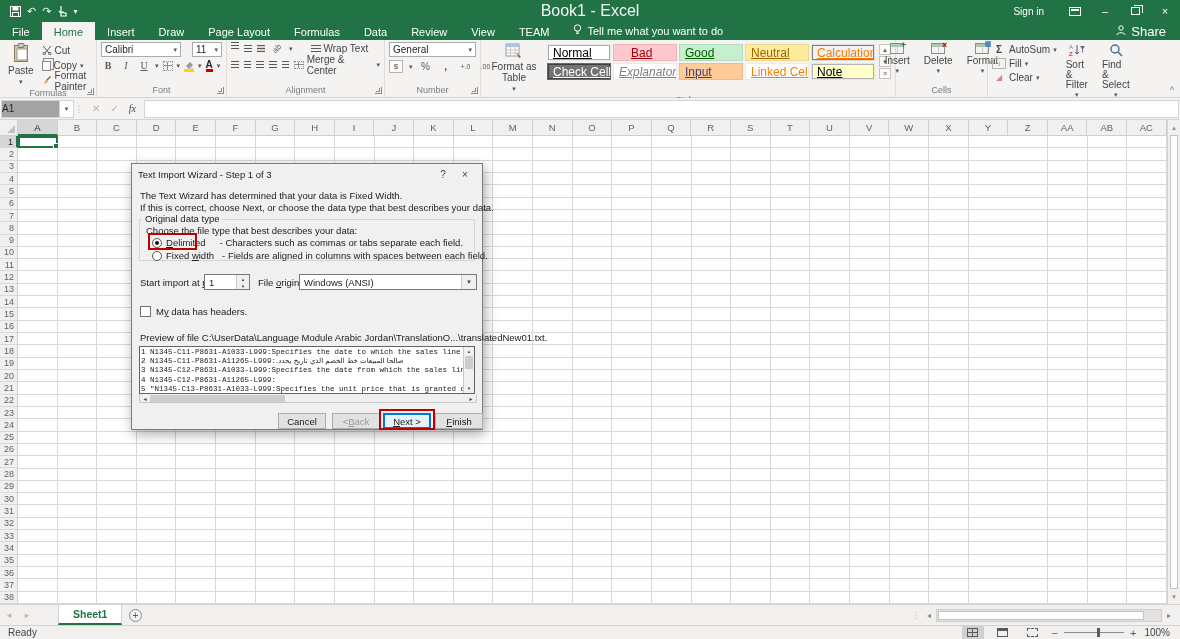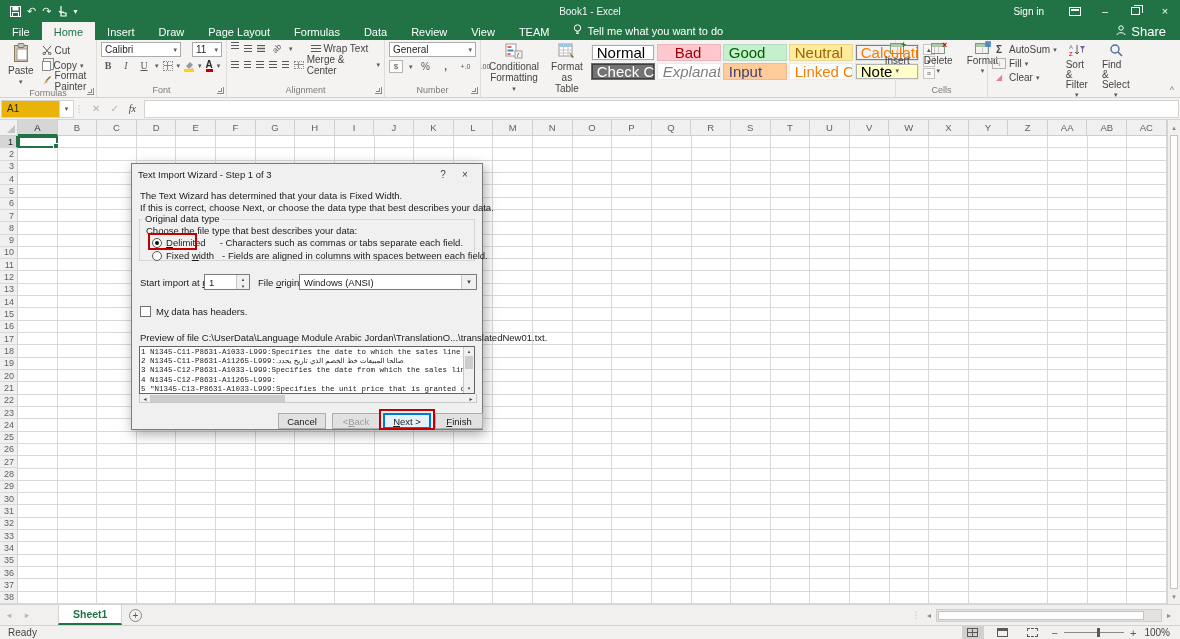--- a/index.html
+++ b/index.html
@@ -6,21 +6,21 @@
   html,body { width:1180px; height:639px; overflow:hidden;
     font-family:"Liberation Sans", sans-serif; background:#fff; position:relative; }
 
   
   .titlebar { position:absolute; left:0; top:0; width:1180px; height:22px;
     background:#217346; display:flex; align-items:center; color:#fff; }
   .qat { display:flex; align-items:center; gap:6px; padding-left:10px; }
   .qat .qbtn { font-size:11px; color:#fff; opacity:.95; cursor:default; }
   .qat svg { display:block; }
   .title-center { position:absolute; left:0; right:0; text-align:center;
-    font-size:10px; color:#f2f7f4; pointer-events:none; }
+    font-size:16px; color:#f2f7f4; pointer-events:none; }
   .title-right { margin-left:auto; display:flex; align-items:center; height:22px; }
   .signin { font-size:10px; padding:0 16px; }
   .winbtn { width:30px; height:22px; display:flex; align-items:center; justify-content:center;
     font-size:11px; color:#fff; }
   .ribbon-display-icon { width:12px; height:9px; border:1px solid #fff; position:relative; }
   .ribbon-display-icon::after { content:""; position:absolute; left:1px; right:1px; top:1px;
     height:2px; background:#fff; }
   .restore-icon { width:9px; height:8px; border:1px solid #fff; position:relative; }
   .restore-icon::before { content:""; position:absolute; left:2px; top:-3px; width:8px; height:7px;
     border:1px solid #fff; border-left:none; border-bottom:none; }
@@ -59,40 +59,40 @@
   .ibar.short { width:8px; }
   .glyph-borders { display:inline-block; width:10px; height:10px; border:1px dotted #8a8a8a;
     background:
       linear-gradient(#8a8a8a,#8a8a8a) center/100% 1px no-repeat,
       linear-gradient(#8a8a8a,#8a8a8a) center/1px 100% no-repeat; }
   .font-color-a { font-size:10px; font-weight:bold; color:#262626; border-bottom:3px solid #c00000;
     line-height:9px; }
   .fill-bar { display:inline-block; border-bottom:3px solid #ffd400; line-height:9px; }
   .stylegallery { display:grid; grid-template-columns:repeat(5,64px); grid-auto-rows:17px;
     gap:2px; padding-top:2px; }
-  .stylecell { font-size:15px; display:flex; align-items:center; padding:0 5px;
-    border:1px solid rgba(0,0,0,0.08); white-space:nowrap; overflow:hidden; }
+  .stylecell { font-size:12px; display:flex; align-items:center; padding:0 5px;
+    border:1px solid rgba(0,0,0,0.08); white-space:nowrap; overflow:hidden;text-decoration:underline; }
   .galscroll { display:flex; flex-direction:column; gap:1px; padding-top:2px; }
   .galscroll span { width:12px; height:11px; border:1px solid #c6c3c0; background:#fbfaf9;
     font-size:7px; color:#595959; display:flex; align-items:center; justify-content:center; }
   .cellbtn { display:flex; flex-direction:column; align-items:center; font-size:10px;
     color:#444; padding:1px 5px; gap:1px; }
   .minitable { width:14px; height:11px; border:1px solid #7a9a7a;
     background:
       linear-gradient(#aec8ae,#aec8ae) top/100% 3px no-repeat,
       linear-gradient(#c9c9c9,#c9c9c9) center/1px 100% no-repeat; position:relative; }
   .minitable .mark { position:absolute; right:-3px; top:-4px; font-size:9px; font-weight:bold; }
   .editcol { display:flex; flex-direction:column; gap:1px; padding-top:1px; }
   .collapse-ribbon { position:absolute; right:6px; bottom:2px; font-size:9px; color:#7b7b7b; }
 
   
   .formulabar { position:absolute; left:0; top:98px; width:1180px; height:22px;
     background:#f4f3f1; border-bottom:1px solid #d5d2cf; display:flex; align-items:center; }
-  .namebox { width:59px; height:18px; background:#eab308; border:1px solid #d5d2cf;
-    font-size:10px; color:#262626; display:flex; align-items:center; padding-left:5px; margin-left:1px; }
+  .namebox { width:59px; height:18px; background:#a3a3a3; border:1px solid #d5d2cf;
+    font-size:10px; color:#262626; display:flex; align-items:center; margin-left:1px; }
   .namebox-dd { width:14px; height:18px; background:#fff; border:1px solid #d5d2cf; border-left:none;
     font-size:7px; color:#595959; display:flex; align-items:center; justify-content:center; }
   .fbar-sep { width:10px; text-align:center; color:#b5b2af; font-size:9px; }
   .fbar-icons { display:flex; align-items:center; gap:10px; padding:0 8px; }
   .fbar-icons .dis { color:#b5b2af; font-size:10px; }
   .fx { font-style:italic; font-size:10px; color:#444; font-family:"Liberation Serif", serif; }
   .formula-input { flex:1; height:18px; background:#fff; border:1px solid #d5d2cf; margin-right:1px; }
 
   
   :root { --colw:39.62px; --rowh:12.3157px; }
@@ -422,34 +422,20 @@
         <span>Number</span>
         <span class="launcher"></span>
       </div>
   </div>
 
   <div class="rgroup" style="width:415px">
     <div class="rgroup-content">
       <div class="bigbtn">
         <span>
           <svg width="18" height="16" viewBox="0 0 18 16">
-              <rect x="1" y="1" width="10" height="12" fill="#fff" stroke="#9a9a9a"></rect>
-              <rect x="2.5" y="3" width="4" height="2" fill="#e06666"></rect>
-              <rect x="2.5" y="6.5" width="6" height="2" fill="#4a86c8"></rect>
-              <rect x="2.5" y="10" width="3" height="2" fill="#e06666"></rect>
-              <rect x="10" y="8" width="7" height="7" fill="#f4f3f1" stroke="#9a9a9a"></rect>
-              <text x="12" y="14" font-size="6" fill="#444" font-style="italic">f</text>
-            </svg>
-        </span>
-        <span>Conditional Formatting</span>
-        <span class="dd">▾</span>
-      </div>
-      <div class="bigbtn">
-        <span>
-          <svg width="18" height="16" viewBox="0 0 18 16">
               <rect x="1" y="1" width="13" height="12" fill="#fff" stroke="#9a9a9a"></rect>
               <rect x="1" y="1" width="13" height="3" fill="#9fc5e8"></rect>
               <path d="M5.5 1 v12 M10 1 v12 M1 7 h13 M1 10 h13" stroke="#c8c6c4" fill="none"></path>
               <path d="M11 9 l5 5 -2 1 -1 -2z" fill="#8a6d3b"></path>
             </svg>
         </span>
         <span>Format as Table</span>
         <span class="dd">▾</span>
       </div>
       <div class="stylegallery">

